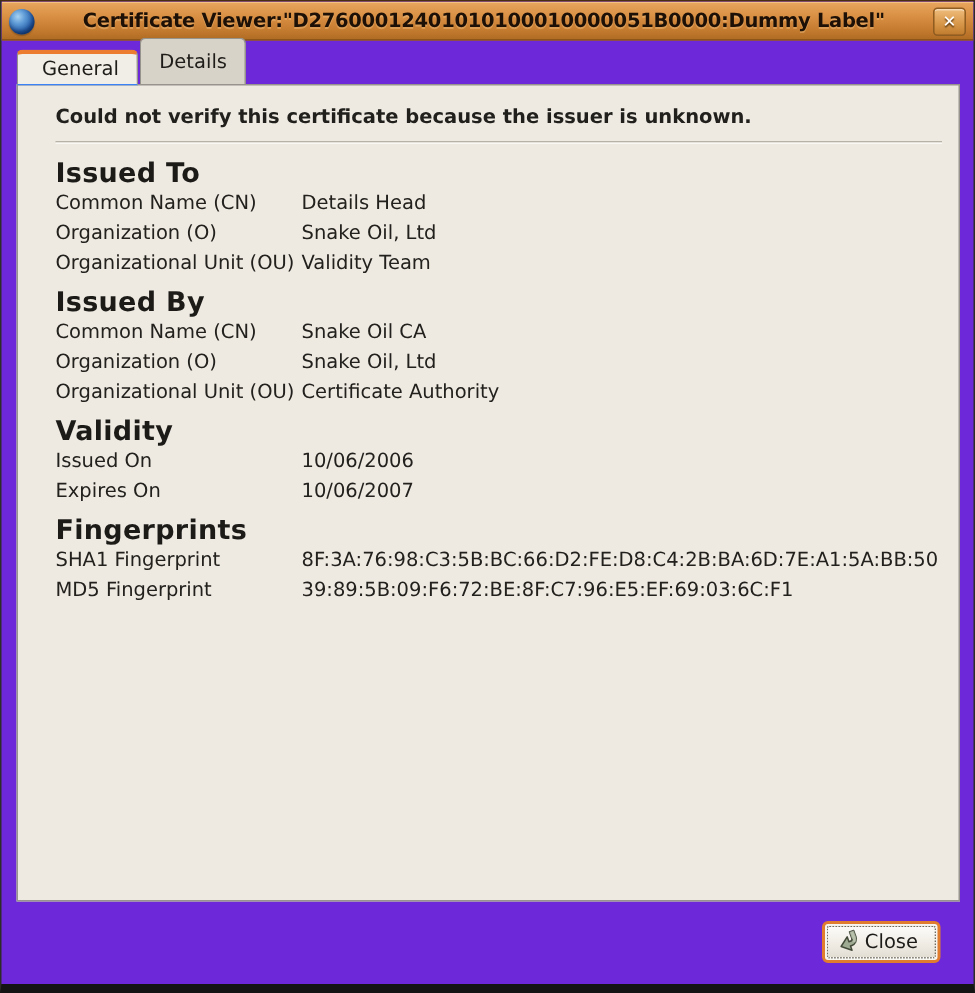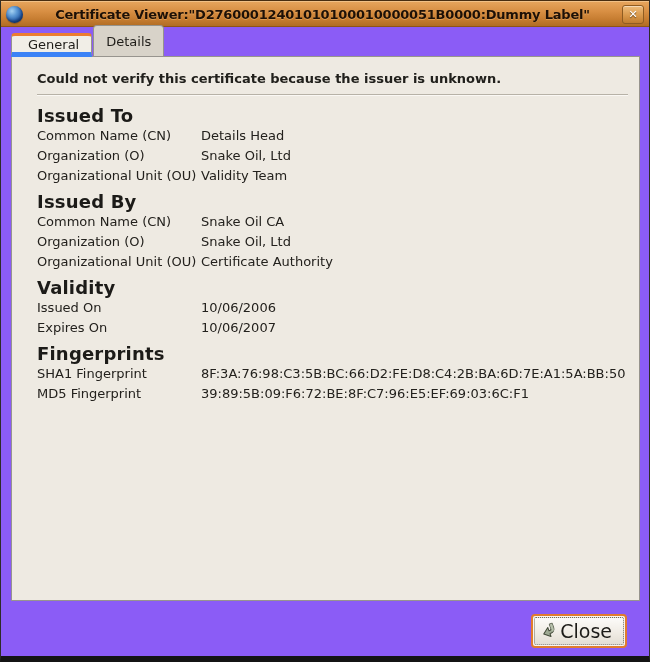--- a/index.html
+++ b/index.html
@@ -5,21 +5,21 @@
   * { margin:0; padding:0; box-sizing:border-box; }
   html,body { background:#FFFFFF; }
   body { font-family:"DejaVu Sans","Liberation Sans",sans-serif; }
 
   .window{
     width:650px; height:662px;
     border-left:1px solid #2E2C28;
     border-right:1px solid #2E2C28;
     border-top:1px solid #4A2E10;
     border-bottom:6px solid #141414;
-    background:#8b5cf6;
+    background:#6d28d9;
     position:relative;
     overflow:hidden;
   }
 
   
   .titlebar{
     height:26px;
     background:linear-gradient(#E8A65E 0%, #D88F43 40%, #C67D31 70%, #AE6A22 100%);
     box-shadow:inset 0 1px 0 #F2C186, inset 0 -1px 0 #8E5518;
     display:flex; align-items:center;
@@ -64,21 +64,21 @@
     font-size:13px; color:#1F1D19;
     padding:0 12px;
     border:1px solid #96938D;
     border-radius:4px 4px 0 0;
     display:flex; align-items:center;
   }
   .tab.active{
     height:24px;
     background:#F1EEE7;
     border-top:3px solid #EC7D30;
-    border-bottom:5px solid #3b82f6;
+    border-bottom:1px solid #3b82f6;
     margin-bottom:-1px;
     position:relative; z-index:3;padding-left:16px;
   }
   .tab.inactive{
     height:31px;
     background:#D8D3C9;
     border-bottom:none;
     margin-left:1px;
   }
 
@@ -130,21 +130,21 @@
     border-radius:4px;
     background:#F7F5F0;
     padding:1px;
   }
   .close-btn{
     display:flex; align-items:center; gap:3px;
     border:1px dotted #6F6B61;
     border-radius:2px;
     background:linear-gradient(#FCFBF9 0%, #EFEBE3 60%, #E3DED4 100%);
     padding:2px 11px 2px 5px;
-    font-size:19px; color:#1C1B18;
+    font-size:13px; color:#1C1B18;
     cursor:default;
   }
   .close-arrow{ width:17px; height:16px; overflow:visible; transform:rotate(-20deg); }
 </style>
 </head>
 <body>
 
 <div class="window">
 
   <div class="titlebar">

